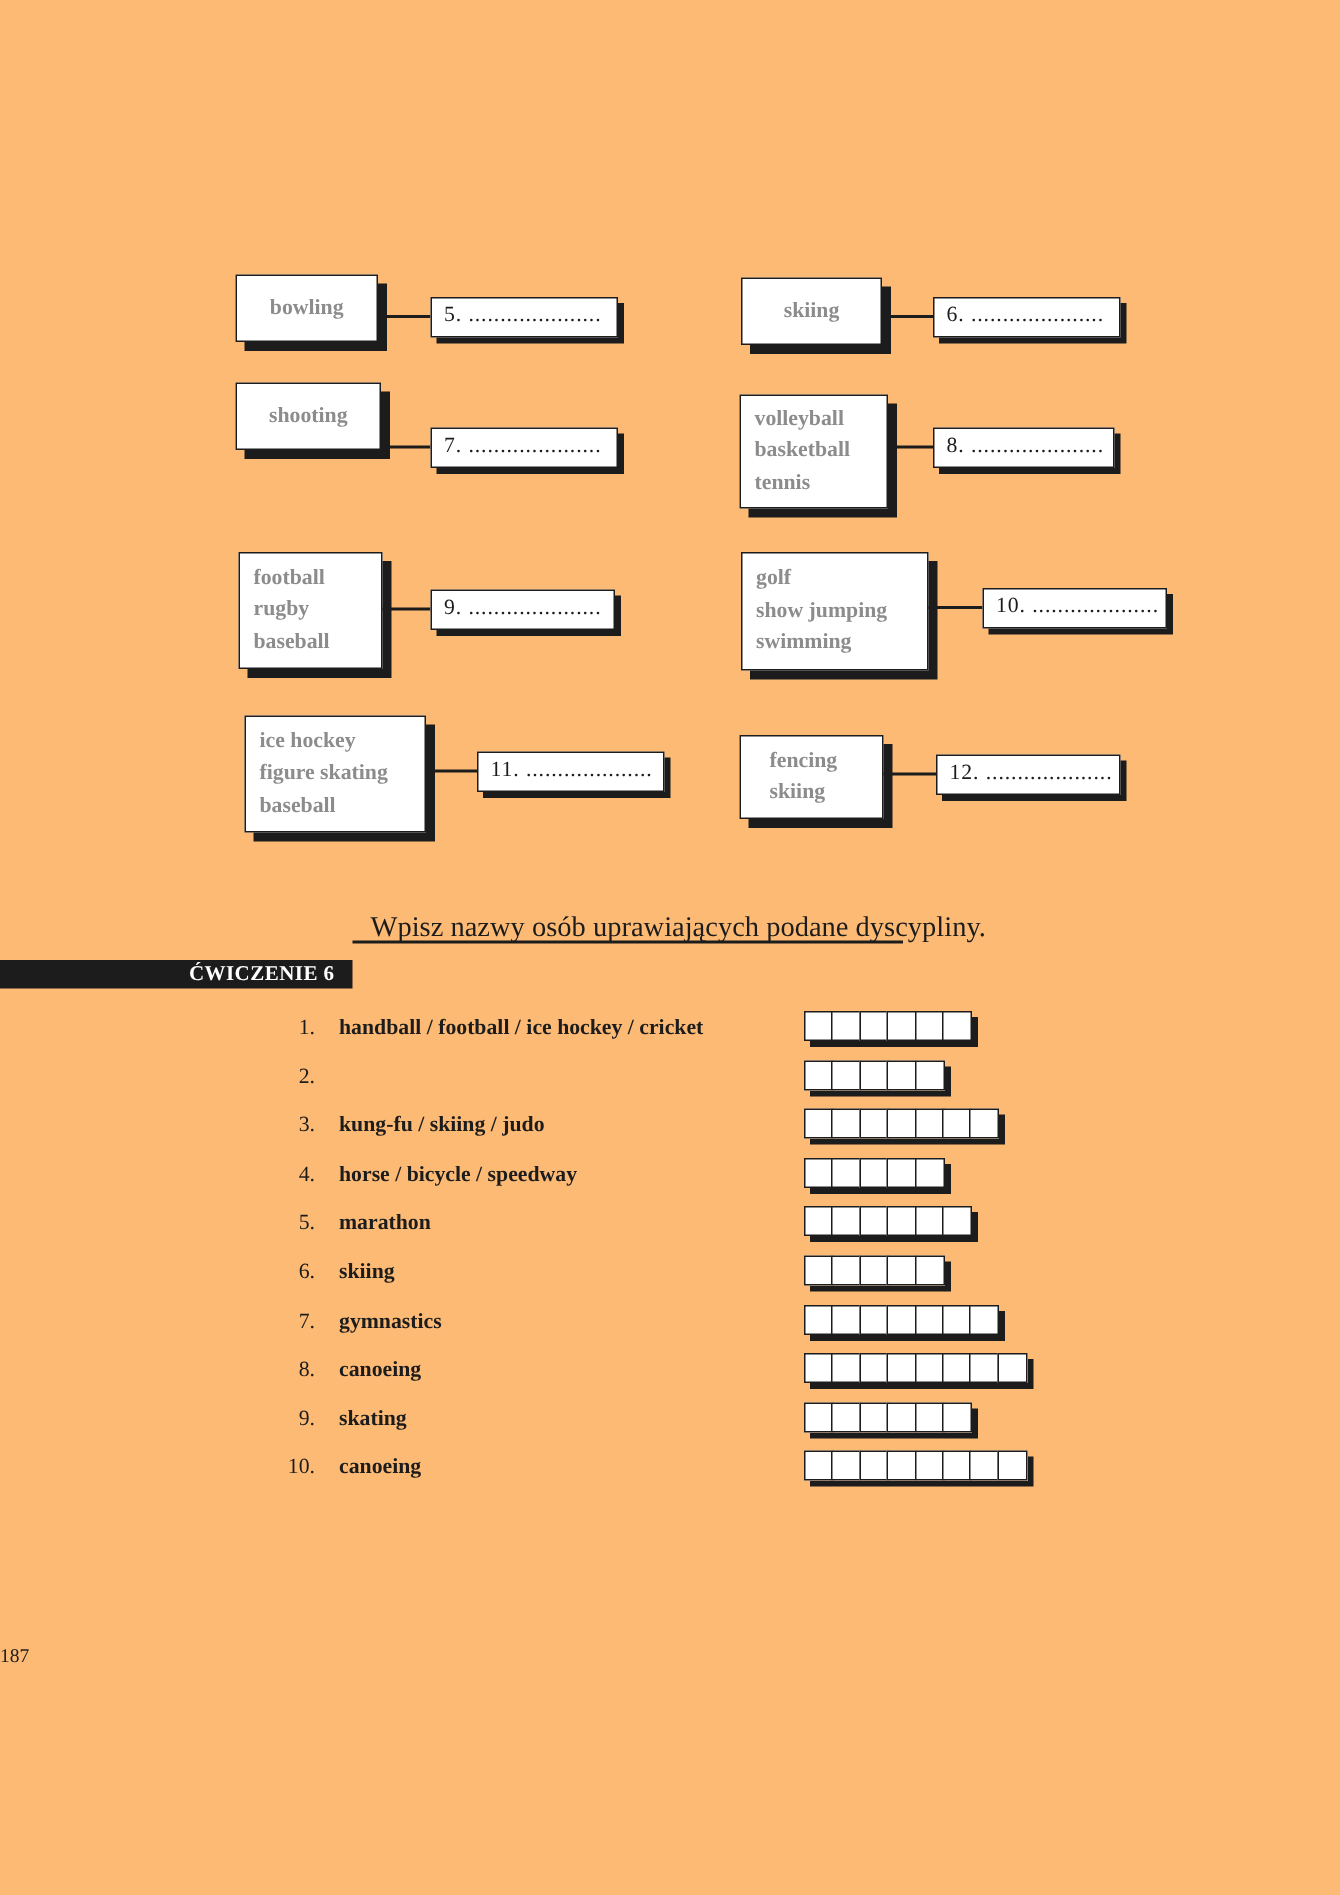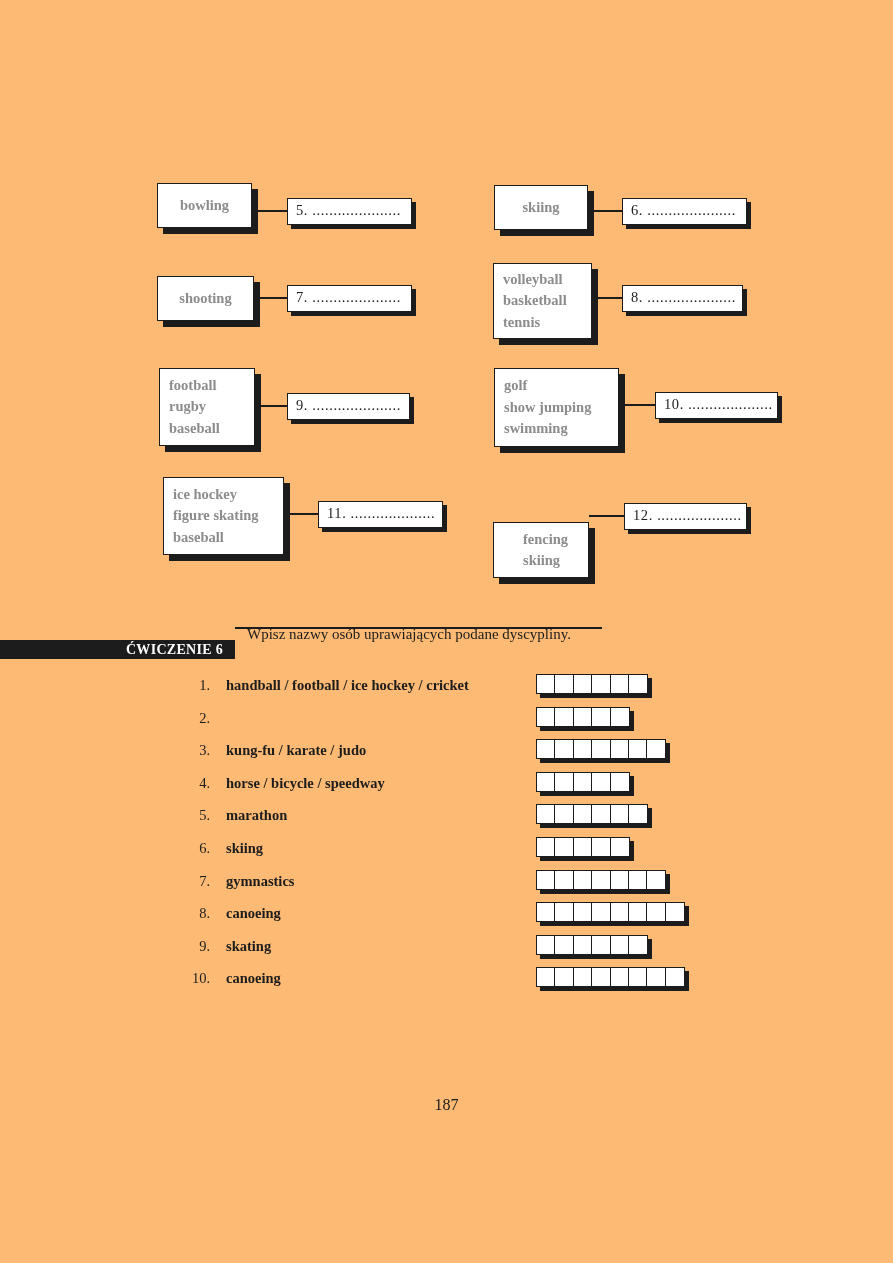--- a/index.html
+++ b/index.html
@@ -11,45 +11,45 @@
   }
   
   .sbox {
     position:absolute; background:#fff; border:1.5px solid var(--ink);
     box-shadow:6px 6px 0 var(--ink);
     display:flex; flex-direction:column; justify-content:center;
   }
   .sbox span { font-weight:bold; color:var(--muted); font-size:14.5px; line-height:21.5px; white-space:nowrap; }
   .sbox.single { align-items:center; }
   .sbox.multi  { align-items:flex-start; padding-left:9px; }
-  .sbox.indent { padding-left:29px;margin-top:32px; }
+  .sbox.indent { padding-left:19px; }
   .conn { position:absolute; height:2px; background:var(--ink); }
   .blank {
     position:absolute; height:27px; background:#fff; border:1.5px solid var(--ink);
     box-shadow:4px 4px 0 var(--ink);
     font-size:14.5px; line-height:23px; padding-left:8px; letter-spacing:0.6px;
     color:var(--ink); white-space:nowrap; overflow:hidden;
   }
   
   .badge {
     position:absolute; left:0; top:640px; width:235px; height:19px;
     background:var(--ink); color:#fff; font-weight:bold; font-size:14px;
     line-height:19px; text-align:right; padding-right:12px; letter-spacing:0.3px;
   }
-  .instruction { position:absolute; left:247px; top:609px; font-size:15px; line-height:19px;margin-top:16px; }
+  .instruction { position:absolute; left:247px; top:609px; font-size:19px; line-height:19px; }
   .underline { position:absolute; left:235px; top:627px; width:367px; height:2px; background:var(--ink); }
   
   .list { position:absolute; left:180px; top:669px; width:600px; }
   .row { position:relative; height:32.6px; }
   .num  { position:absolute; left:0; top:0; width:30px; text-align:right; font-size:14.5px; line-height:32.6px; }
   .label{ position:absolute; left:46px; top:0; font-weight:bold; font-size:14.5px; line-height:32.6px; white-space:nowrap; }
   .cells{ position:absolute; left:356px; top:5px; display:flex; box-shadow:4px 4px 0 var(--ink); }
   .cell { width:20px; height:20px; border:1.6px solid var(--ink); background:#fff; margin-left:-1.6px; }
   .cell:first-child { margin-left:0; }
-  .pageno { position:absolute; left:0; top:1096px; width:100%; text-align:center; font-size:16px; }
+  .pageno { position:absolute; left:0; top:1096px; width:100%; text-align:left; font-size:13px; }
 </style>
 </head>
 <body>
 
 <div class="page">
 
   
   <div style="display:contents">
 
     <div style="display:contents">
@@ -62,21 +62,21 @@
 
     <div style="display:contents">
       <div class="sbox single" style="left:494px;top:185px;width:94px;height:45px">
         <span>skiing</span>
       </div>
       <div class="conn" style="left:588px;top:210px;width:34px"></div>
       <div class="blank" style="left:622px;top:198px;width:125px">6. .....................</div>
     </div>
 
     <div style="display:contents">
-      <div class="sbox single" style="left:157px;top:276px;width:97px;height:45px">
+      <div class="sbox single" style="left:157px;top:255px;width:97px;height:45px">
         <span>shooting</span>
       </div>
       <div class="conn" style="left:254px;top:297px;width:33px"></div>
       <div class="blank" style="left:287px;top:285px;width:125px">7. .....................</div>
     </div>
 
     <div style="display:contents">
       <div class="sbox multi" style="left:493px;top:263px;width:99px;height:76px">
         <span>volleyball</span>
         <span>basketball</span>
@@ -151,21 +151,21 @@
       <div class="cells">
           <div class="cell"></div>
           <div class="cell"></div>
           <div class="cell"></div>
           <div class="cell"></div>
           <div class="cell"></div>
         </div>
     </div>
     <div class="row">
       <div class="num">3.</div>
-      <div class="label">kung-fu / karate / judo</div>
+      <div class="label">kung-fu / skiing / judo</div>
       <div class="cells">
           <div class="cell"></div>
           <div class="cell"></div>
           <div class="cell"></div>
           <div class="cell"></div>
           <div class="cell"></div>
           <div class="cell"></div>
           <div class="cell"></div>
         </div>
     </div>

